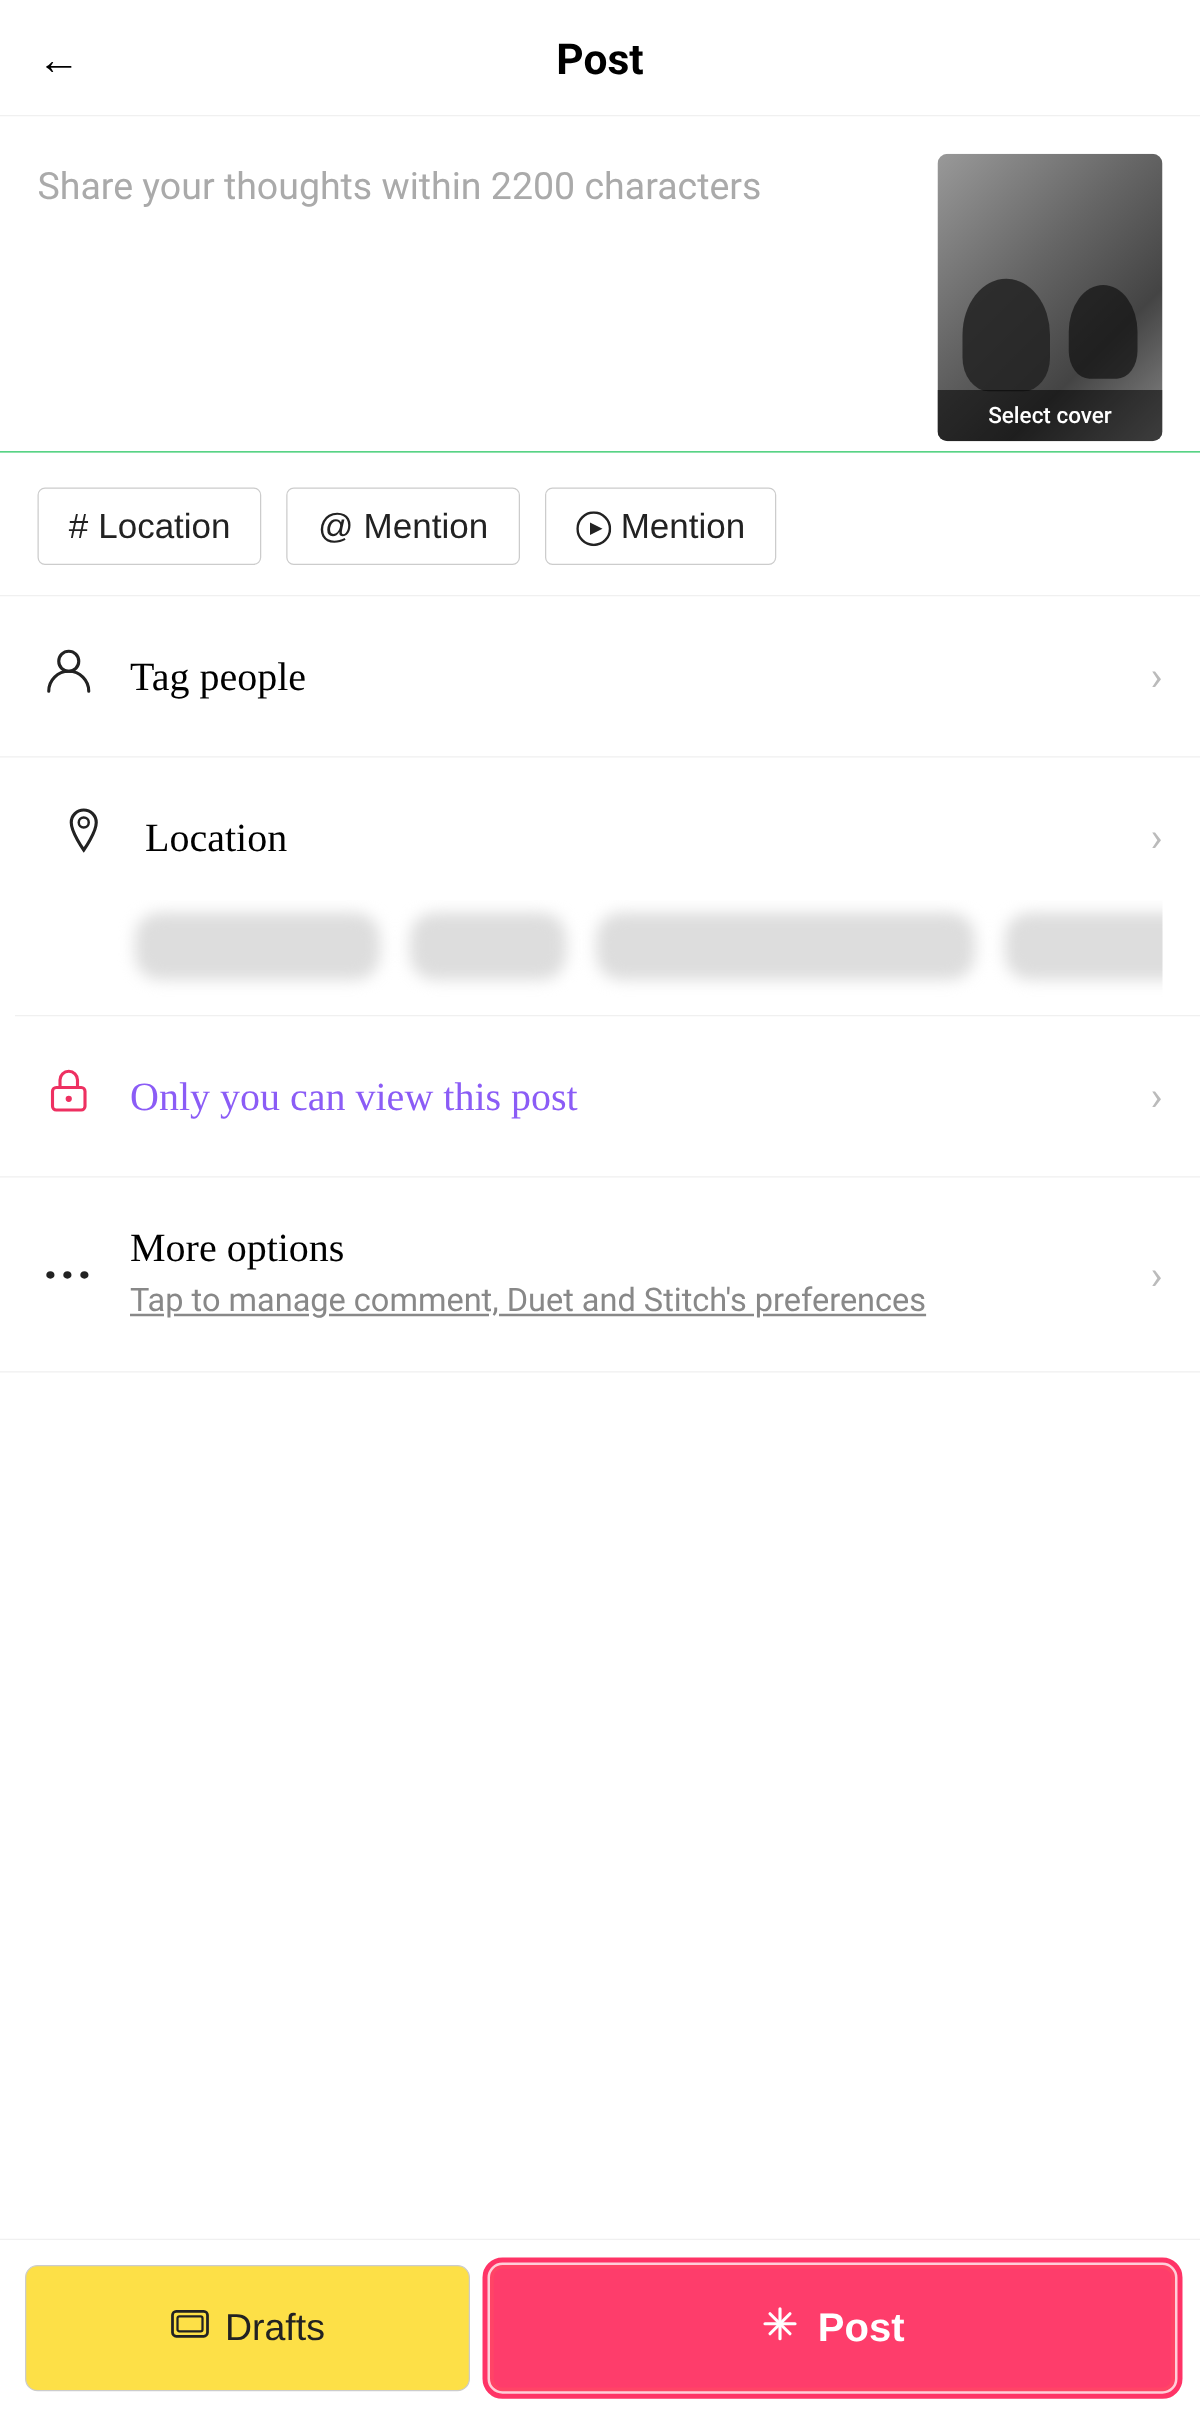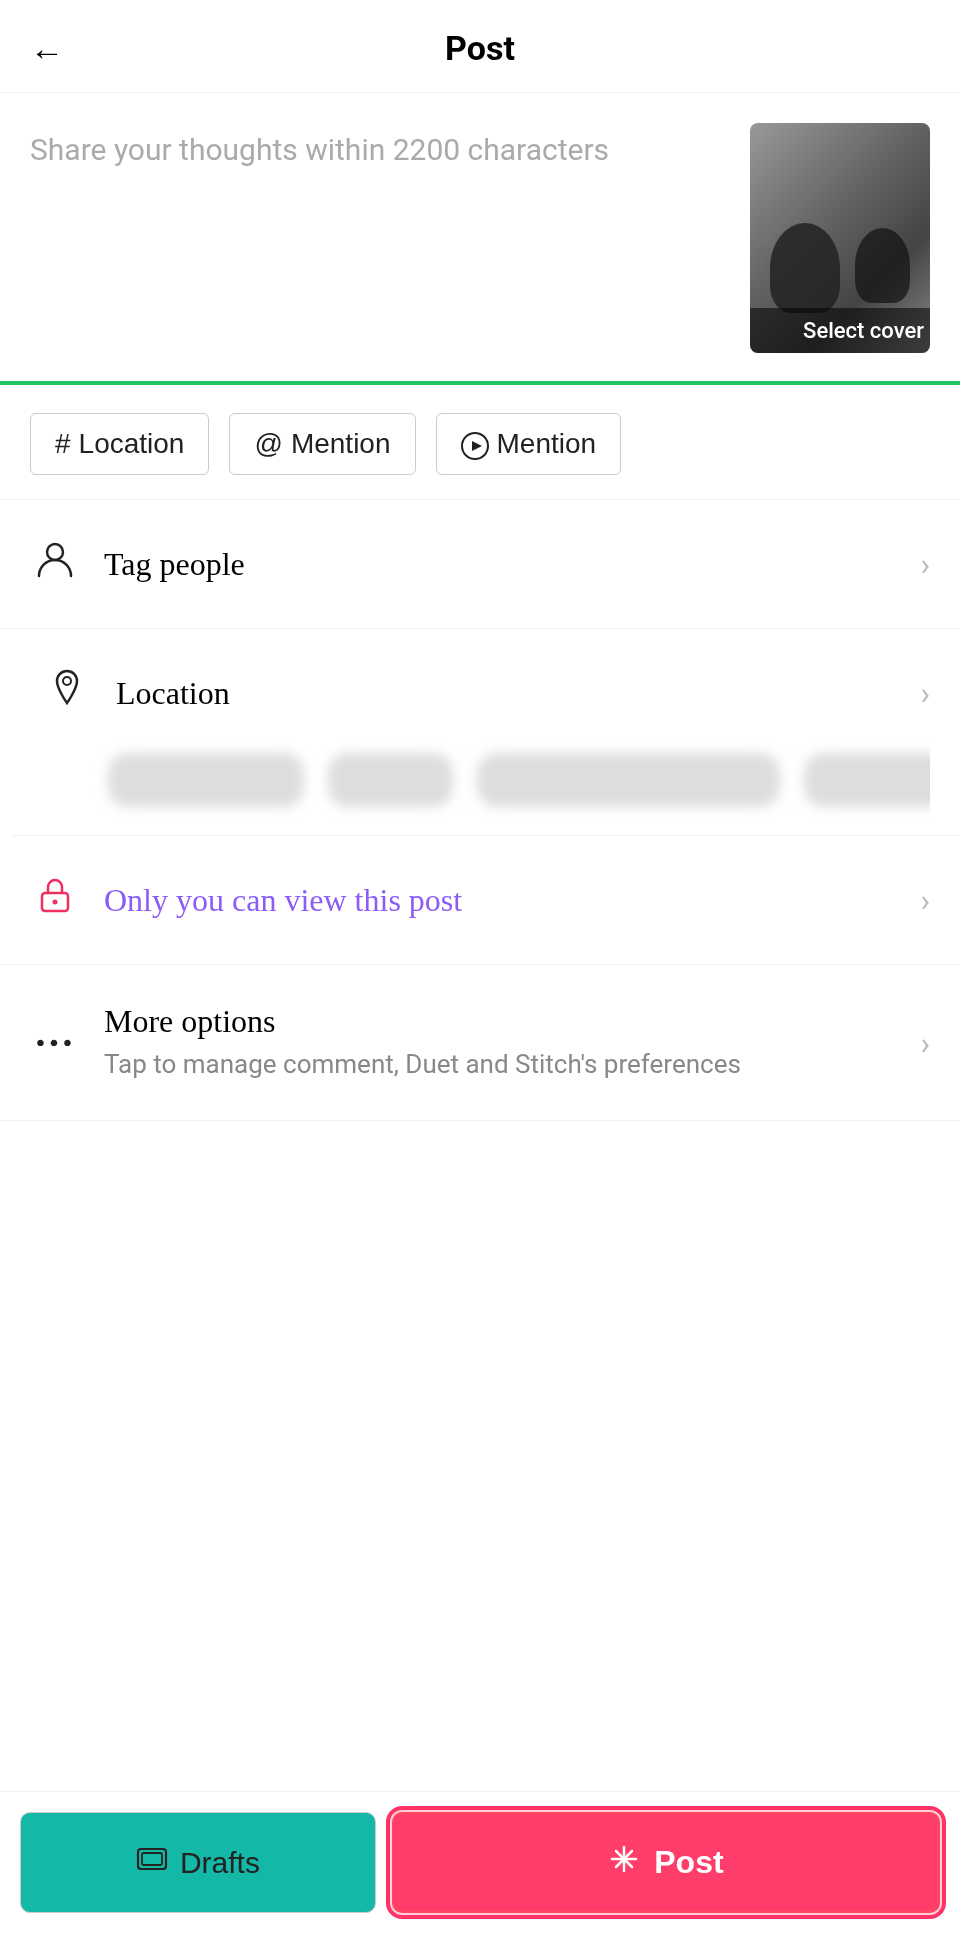--- a/index.html
+++ b/index.html
@@ -33,22 +33,22 @@
     }
     .header-title {
       font-size: 34px;
       font-weight: 700;
       color: #000;
     }
 
     
     .caption-area {
       display: flex;
-      padding: 30px 30px 28px;
-      border-bottom: 4px solid #22c55e;
+      padding: 30px 30px 8px;
+      border-bottom: 1px solid #22c55e;
     }
     .caption-text {
       flex: 1;
       font-size: 30px;
       color: #aaa;
       line-height: 1.5;
       padding-top: 4px;
     }
     .cover-thumbnail {
       width: 180px;
@@ -87,22 +87,22 @@
       border-radius: 50% 50% 30% 30%;
       opacity: 0.7;
     }
     .cover-label {
       position: absolute;
       bottom: 0;
       left: 0;
       right: 0;
       background: rgba(0,0,0,0.55);
       color: #fff;
-      font-size: 22px;
-      text-align: right;
+      font-size: 18px;
+      text-align: center;
       padding: 10px 6px;
       font-weight: 500;
     }
 
     
     .tags-row {
       display: flex;
       gap: 20px;
       padding: 28px 30px 24px;
       border-bottom: 1px solid #f0f0f0;
@@ -162,20 +162,21 @@
       font-family: Liberation Serif, serif;
     }
     .menu-title-pink {
       color: #8b5cf6;
     }
     .menu-subtitle {
       font-size: 26px;
       color: #888;
       margin-top: 6px;
       line-height: 1.4;
+      text-decoration: underline;
     }
     .menu-arrow {
       font-size: 32px;
       color: #bbb;
     }
 
     
     .blurred-row {
       display: flex;
       gap: 24px;
@@ -208,21 +209,21 @@
       flex: 1;
       display: flex;
       align-items: center;
       justify-content: center;
       gap: 12px;
       border: 1.5px solid #ccc;
       border-radius: 10px;
       padding: 28px 20px;
       font-size: 30px;
       color: #222;
-      background: #14b8a6;
+      background: #fde047;
       cursor: pointer;
     }
     .post-btn {
       flex: 1.6;
       display: flex;
       align-items: center;
       justify-content: center;
       gap: 14px;
       border: 3px solid #ff4466;
       border-radius: 10px;

